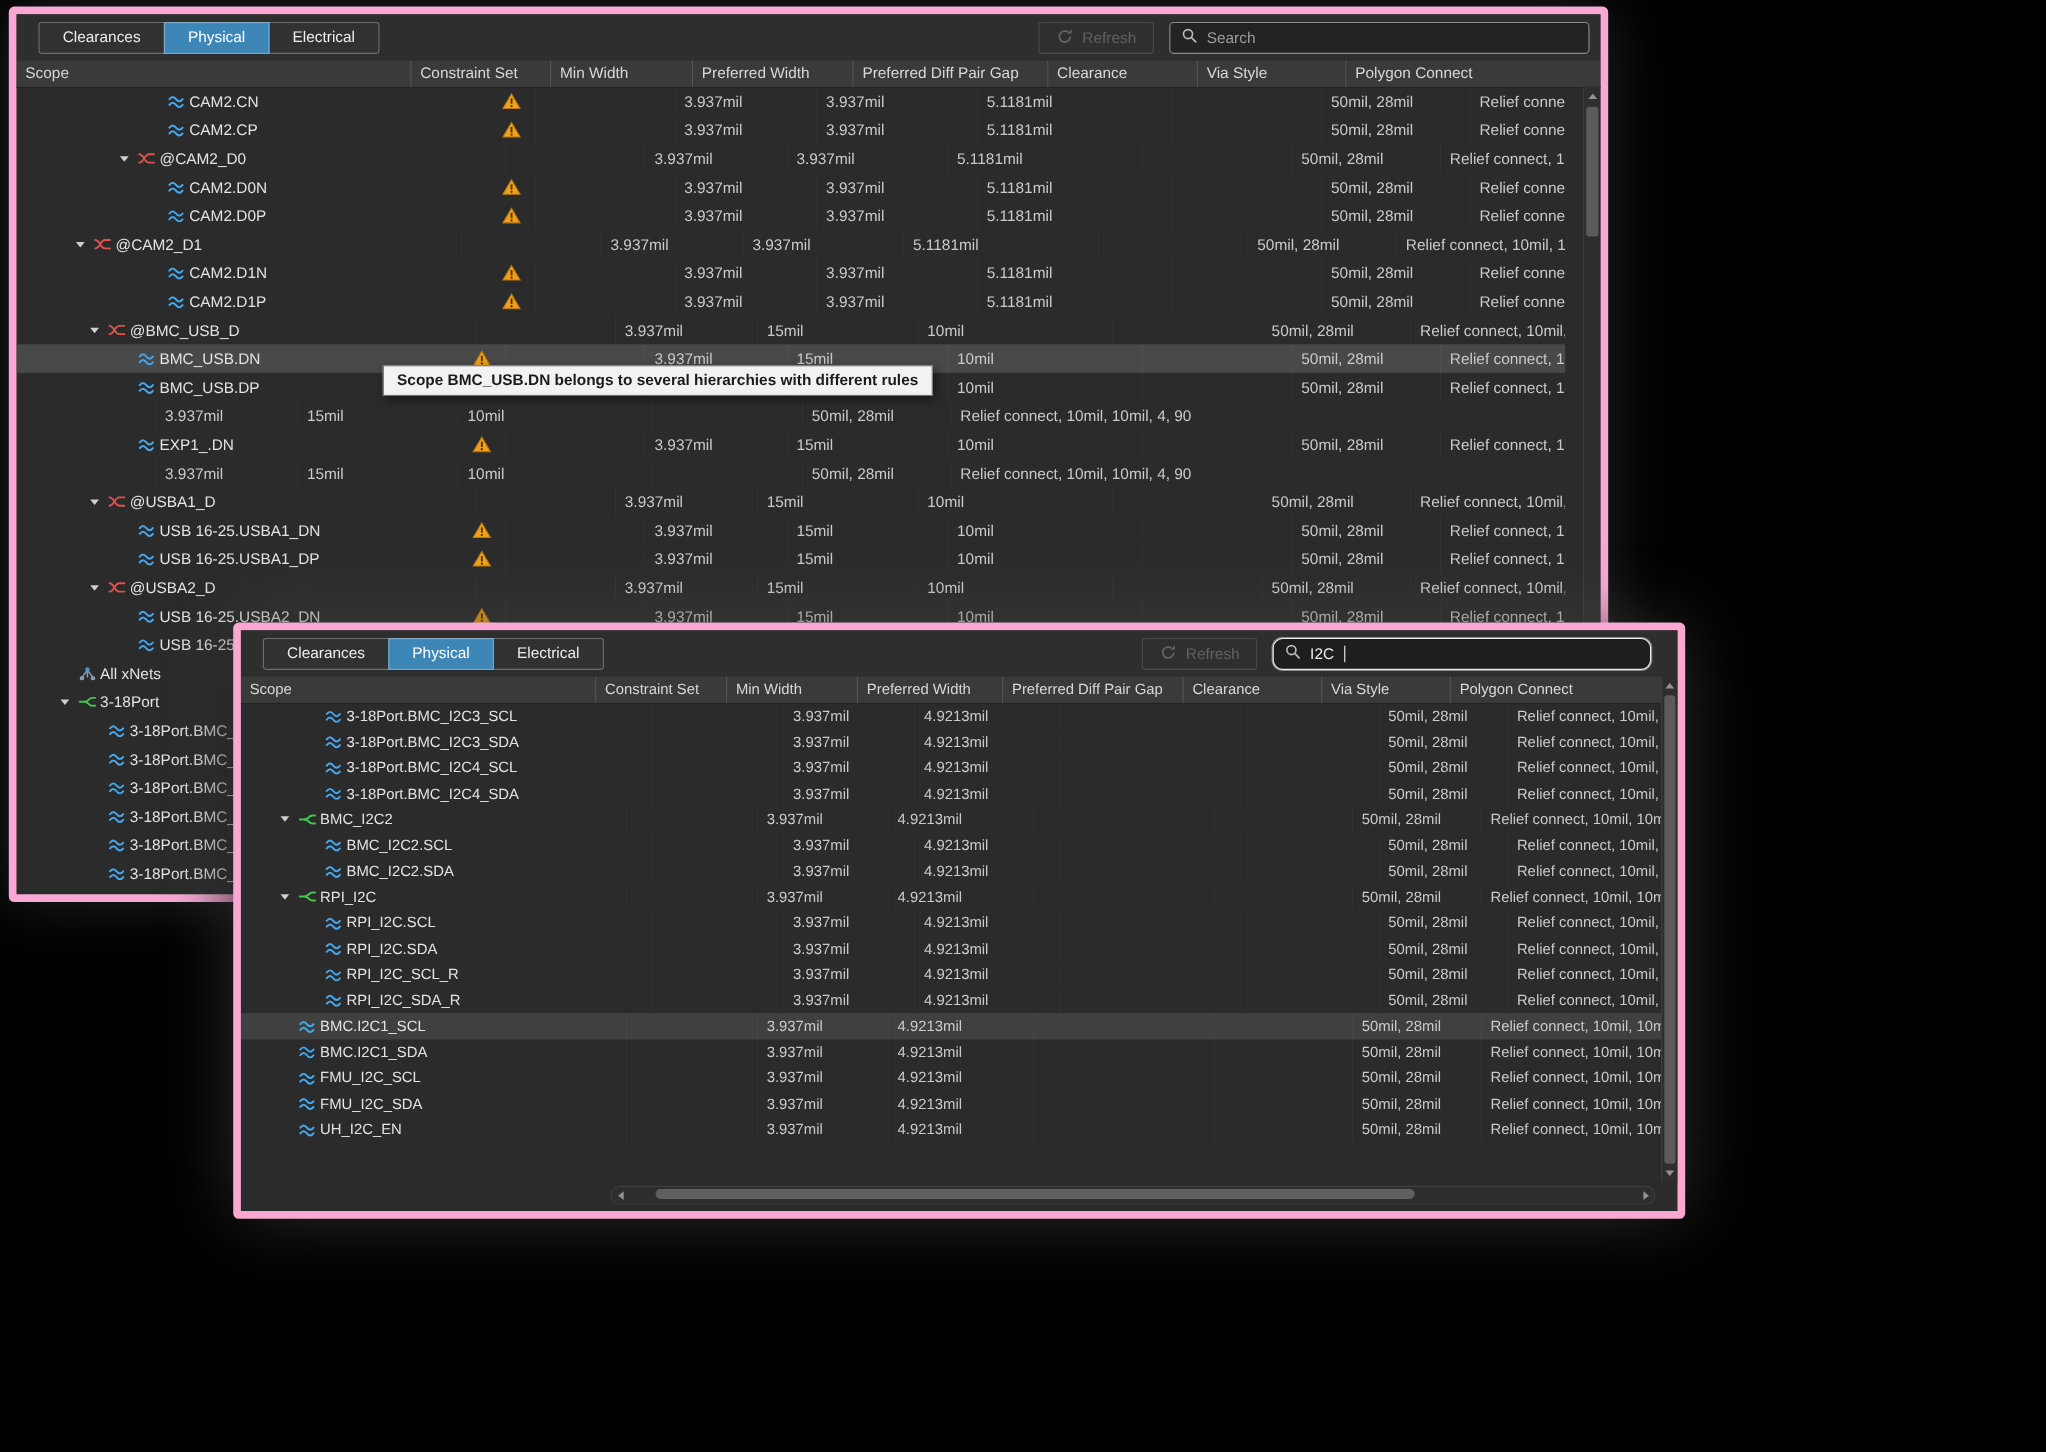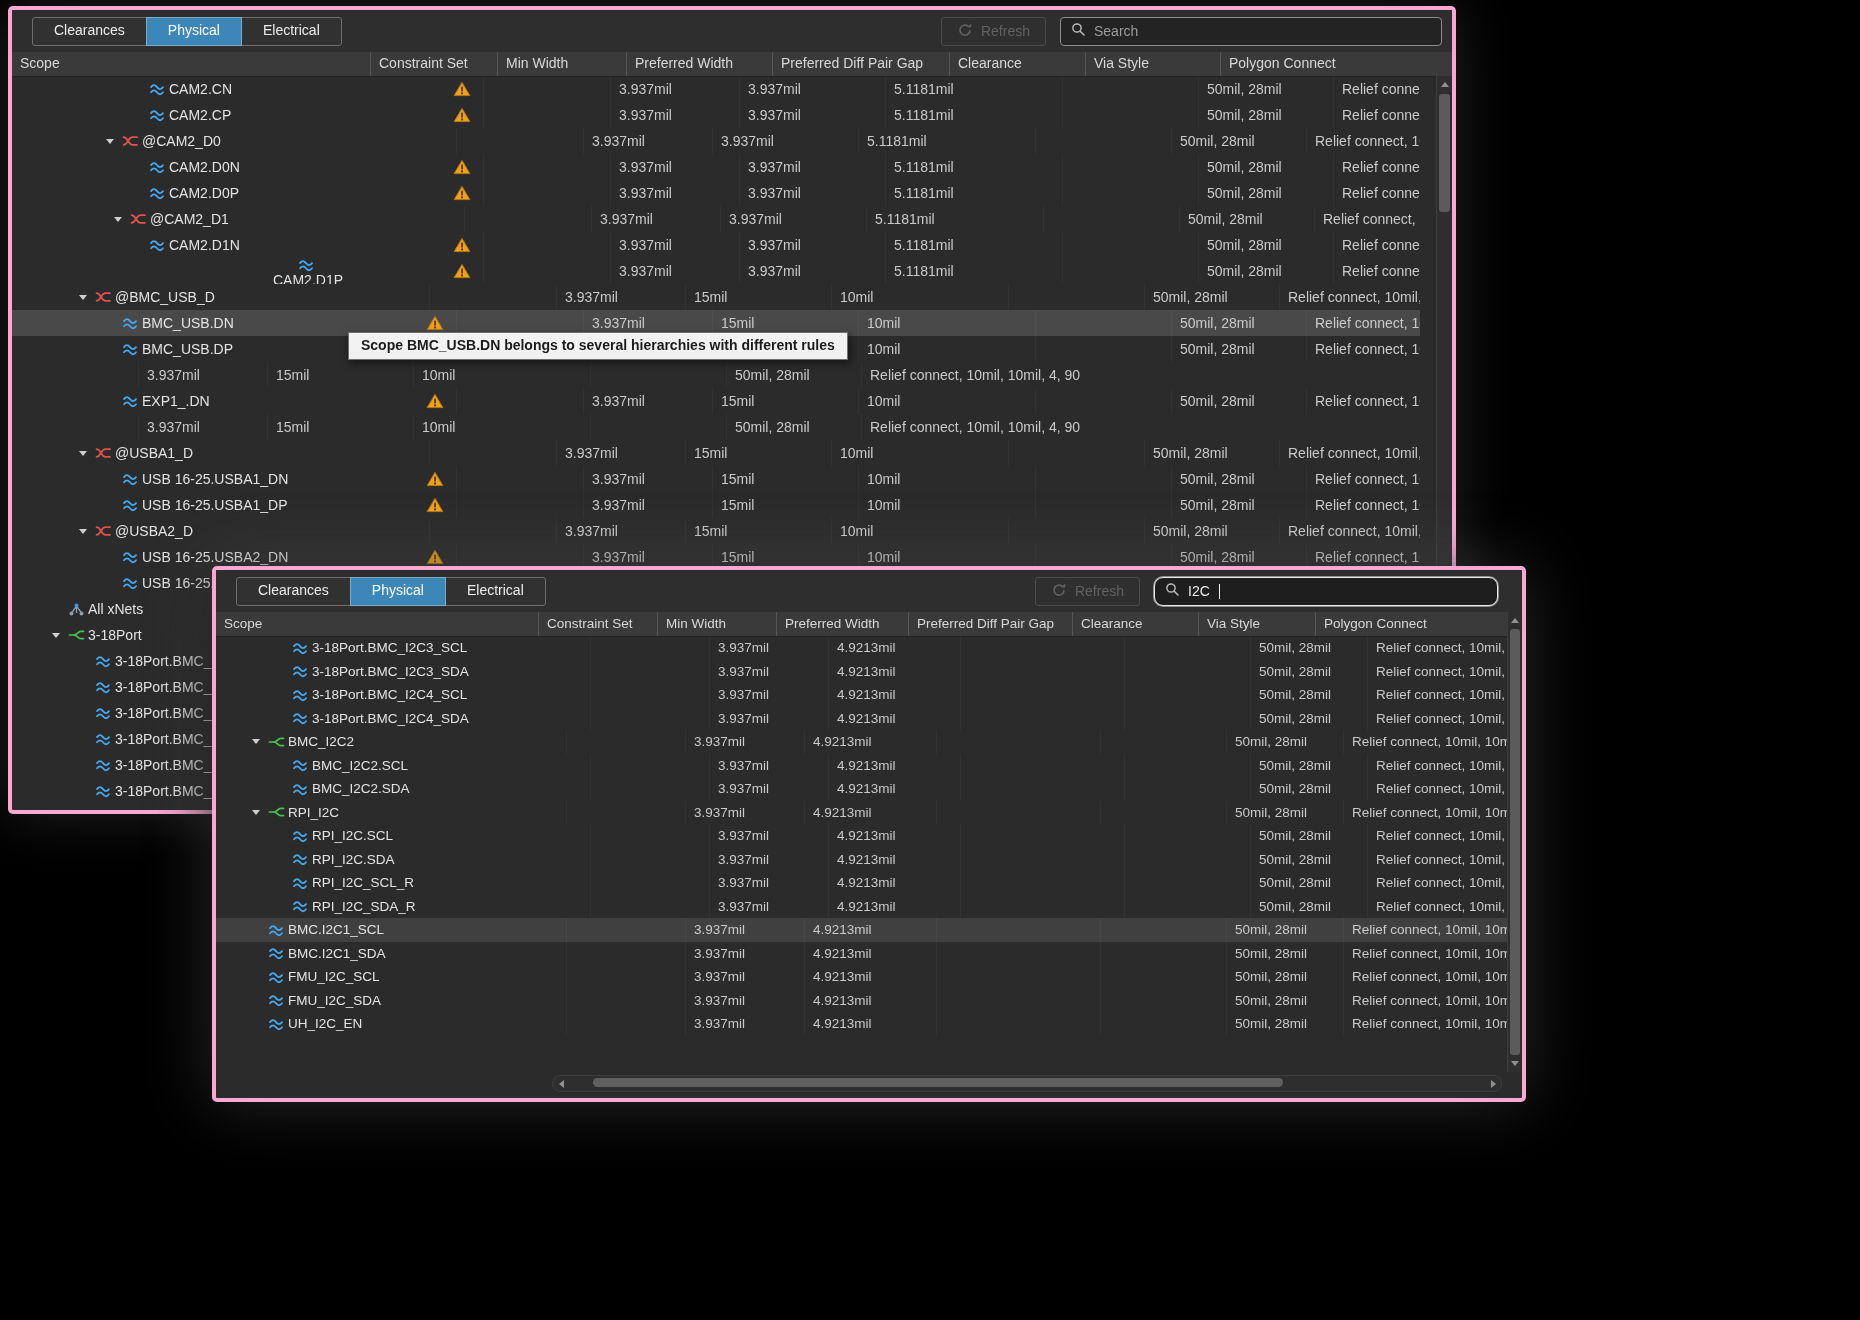--- a/index.html
+++ b/index.html
@@ -1,18 +1,18 @@
 <!DOCTYPE html>
 <html style="--active-tab: #3d87b8; --selected-row: #494949; --tooltip-bg: #f2f2f2; --warning-icon: #efa01e; --net-icon: #45a8ef; --diff-pair-icon: #e0524e; --xnet-icon: #47c24e; --all-xnets-icon: #8b9cb5;"><head>
 <meta charset="utf-8">
 <style>
   html,body{margin:0;padding:0;}
   body{width:1860px;height:1320px;background:#000;overflow:hidden;font-family:"Liberation Sans",sans-serif;}
   #stage{position:relative;width:1860px;height:1320px;background:#000;border-radius:0 0 0 26px;overflow:hidden;}
-  .window{position:absolute;background:#2b2b2b;border:4px solid #f9a8d4;border-radius:5px;overflow:hidden;text-decoration:underline;}
+  .window{position:absolute;background:#2b2b2b;border:7px solid #f9a8d4;border-radius:5px;overflow:hidden;text-decoration:underline;}
   #back-window{left:8px;top:6px;width:1440px;height:800px;box-shadow:0 0 60px rgba(160,160,160,.22),0 14px 44px rgba(0,0,0,.75);}
   #front-window{left:212px;top:566px;width:1306px;height:528px;z-index:10;box-shadow:0 0 70px rgba(150,150,150,.28),0 18px 55px rgba(0,0,0,.85);}
   .toolbar{position:absolute;top:0;left:0;right:0;height:42px;display:flex;align-items:center;background:#2e2e2e;}
   .tabs{display:flex;margin-left:20px;}
   .tab{height:27px;line-height:25px;padding:0 21px;font-size:14px;color:#ededed;background:#313131;border:1px solid #6e6e6e;margin-right:-1px;white-space:nowrap;}
   .tab:first-child{border-radius:3px 0 0 3px;}
   .tab:last-child{border-radius:0 3px 3px 0;}
   .tab.active{background:var(--active-tab,#3d87b8);border-color:#7fa9c9;color:#fff;position:relative;z-index:1;}
   .toolbar-spacer{flex:1;}
   .refresh-btn{display:flex;align-items:center;gap:8px;height:27px;padding:0 15px;border:1px solid #4a4a4a;border-radius:3px;background:#2f2f2f;color:#616161;font-size:14px;margin-right:14px;}
@@ -219,21 +219,21 @@
           </div>
           <div class="cell val" style="width: 118px;"></div>
           <div class="cell val" style="width: 120px;">3.937mil</div>
           <div class="cell val" style="width: 137px;">3.937mil</div>
           <div class="cell val" style="width: 168px;">5.1181mil</div>
           <div class="cell val" style="width: 127px;"></div>
           <div class="cell val" style="width: 126px;">50mil, 28mil</div>
           <div class="cell val" style="width: 247px;">Relief connect, 10mil, 10mil, 4, 90</div>
         </div>
         <div class="row">
-          <div class="cell scope-cell" style="width: 350px; padding-left: 54px; margin-left: 48px;">
+          <div class="cell scope-cell" style="width: 350px; padding-left: 54px;">
             <span class="tree-arrow has"></span>
             <span class="row-icon">
               <svg width="17" height="14" viewBox="0 0 17 14">
                 <path d="M1.5 3.2 C6 3.2 6 10.8 10.5 10.8 L15 10.8" fill="none" stroke="#e0524e" stroke-width="1.7" stroke-linecap="round"></path>
                 <path d="M1.5 10.8 C6 10.8 6 3.2 10.5 3.2 L15 3.2" fill="none" stroke="#e0524e" stroke-width="1.7" stroke-linecap="round"></path>
               </svg>
             </span>
             <span class="scope-label">@CAM2_D1</span>
           </div>
           <div class="cell val" style="width: 118px;"></div>
@@ -264,21 +264,21 @@
           </div>
           <div class="cell val" style="width: 118px;"></div>
           <div class="cell val" style="width: 120px;">3.937mil</div>
           <div class="cell val" style="width: 137px;">3.937mil</div>
           <div class="cell val" style="width: 168px;">5.1181mil</div>
           <div class="cell val" style="width: 127px;"></div>
           <div class="cell val" style="width: 126px;">50mil, 28mil</div>
           <div class="cell val" style="width: 247px;">Relief connect, 10mil, 10mil, 4, 90</div>
         </div>
         <div class="row">
-          <div class="cell scope-cell" style="width: 350px; padding-left: 121px; flex-direction: column;">
+          <div class="cell scope-cell" style="width: 350px; padding-left: 121px;">
             <span class="tree-arrow"></span>
             <span class="row-icon">
               <svg width="17" height="14" viewBox="0 0 17 14">
                 <path d="M2 5.1 C4 2.5 6 2.5 8 5.1 C10 7.7 12 7.7 14 5.1" fill="none" stroke="#45a8ef" stroke-width="1.8" stroke-linecap="round"></path>
                 <path d="M2 10.3 C4 7.7 6 7.7 8 10.3 C10 12.9 12 12.9 14 10.3" fill="none" stroke="#45a8ef" stroke-width="1.8" stroke-linecap="round"></path>
               </svg>
             </span>
             <span class="scope-label">CAM2.D1P</span>
             <span class="warn">
               <svg width="18" height="16" viewBox="0 0 18 16">

